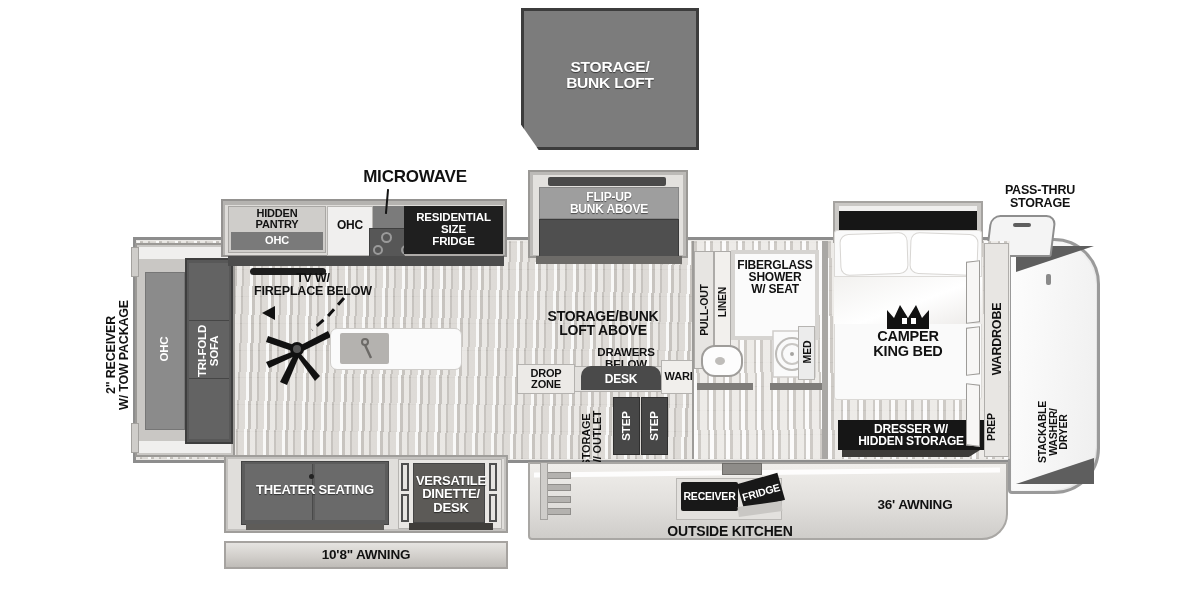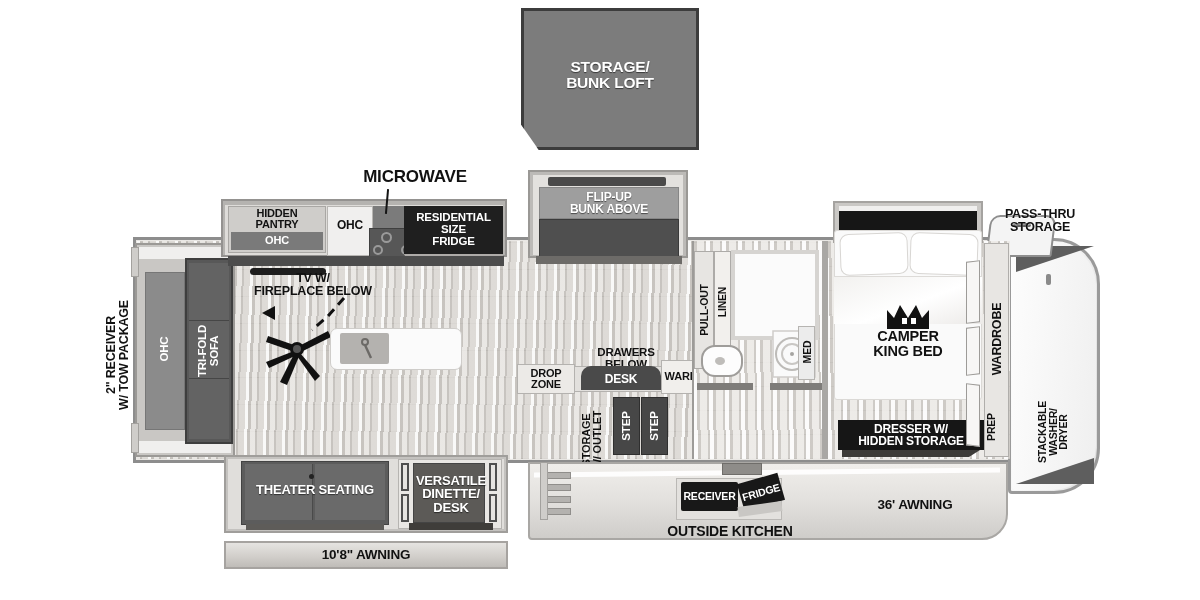--- a/index.html
+++ b/index.html
@@ -102,21 +102,21 @@
   <div class="abs" style="left:1016px;top:246px;width:78px;height:26px;background:#5e5e5e;
               clip-path:polygon(0 0,100% 0,0 100%);"></div>
   <div class="abs" style="left:1016px;top:458px;width:78px;height:26px;background:#5e5e5e;
               clip-path:polygon(0 100%,100% 100%,100% 0);"></div>
   <div class="abs" style="left:1046px;top:274px;width:5px;height:11px;background:#8a8a8a;border-radius:2px;"></div>
 
   <div class="abs" style="left:988px;top:215px;width:66px;height:42px;background:#f4f4f4;
               border:2px solid #8e8e8e;border-radius:10px 10px 2px 2px;
               transform:skewX(-7deg);"></div>
   <div class="abs" style="left:1013px;top:223px;width:18px;height:4px;background:#5e5e5e;border-radius:2px;"></div>
-  <div class="lbl shadow" style="left:975px;top:181px;width:130px;height:32px;font-size:12.5px;margin-top:24px;">PASS-THRU
+  <div class="lbl shadow" style="left:975px;top:181px;width:130px;height:32px;font-size:12.5px;">PASS-THRU
 STORAGE</div>
 
   <div class="abs" style="left:135px;top:243px;width:100px;height:214px;background:#c9c7c4;border:2px solid #9b9996;"></div>
   <div class="abs g-xlight" style="left:139px;top:247px;width:92px;height:12px;background:#f0efee;"></div>
   <div class="abs g-xlight" style="left:139px;top:441px;width:92px;height:12px;background:#f0efee;"></div>
 
   <div class="abs g-mid2" style="left:145px;top:272px;width:40px;height:158px;background:#8b8b8b;border:1px solid #767676;"></div>
   <div class="lbl white rot90" style="left:130px;top:340px;width:70px;height:18px;font-size:11.5px;">OHC</div>
 
   <div class="abs" style="left:185px;top:258px;width:48px;height:186px;background:#585858;border:2px solid #3e3e3e;"></div>
@@ -192,20 +192,22 @@
               border-top:7px solid transparent;border-bottom:7px solid transparent;"></div>
 
   <div class="abs" style="left:330px;top:328px;width:132px;height:42px;background:#fbfbfb;
               border:1px solid #cfcdca;border-radius:7px;"></div>
   <div class="abs" style="left:340px;top:333px;width:49px;height:31px;background:#b4b2af;border-radius:2px;"></div>
   <svg class="abs" style="left:356px;top:338px;width:22px;height:24px;" viewBox="0 0 22 24">
     <circle cx="9" cy="4" r="3" fill="none" stroke="#6c6a67" stroke-width="2"></circle>
     <path d="M9 7 L15 20" stroke="#6c6a67" stroke-width="2.4" fill="none"></path>
   </svg>
 
+  <div class="lbl" style="left:505px;top:305px;width:196px;height:36px;font-size:14px;">STORAGE/BUNK
+LOFT ABOVE</div>
   <div class="lbl" style="left:571px;top:346px;width:110px;height:26px;font-size:11.5px;">DRAWERS
 BELOW</div>
 
   <div class="abs" style="left:517px;top:366px;width:175px;height:26px;background:#e2e0dd;border:1px solid #b4b2af;"></div>
   <div class="abs g-dark" style="left:581px;top:366px;width:80px;height:24px;background:#4a4a4a;
               border-radius:10px 10px 0 0;"></div>
   <div class="lbl white" style="left:581px;top:368px;width:80px;height:22px;font-size:12px;">DESK</div>
   <div class="abs" style="left:517px;top:364px;width:58px;height:30px;background:#eceae7;border:1px solid #b4b2af;"></div>
   <div class="lbl" style="left:517px;top:364px;width:58px;height:30px;font-size:11px;">DROP
 ZONE</div>
@@ -221,20 +223,23 @@
 
   <div class="abs wood2" style="left:692px;top:241px;width:132px;height:218px;border-left:2px solid #9d9b98;"></div>
 
   <div class="abs" style="left:694px;top:251px;width:20px;height:118px;background:#e7e5e2;border:1px solid #adabA8;"></div>
   <div class="lbl rot90" style="left:672px;top:301px;width:64px;height:18px;font-size:10.5px;">PULL-OUT</div>
 
   <div class="abs" style="left:714px;top:251px;width:17px;height:100px;background:#f2f0ed;border:1px solid #adabA8;"></div>
   <div class="lbl rot90" style="left:692px;top:293px;width:60px;height:18px;font-size:10.5px;">LINEN</div>
 
   <div class="abs" style="left:731px;top:250px;width:88px;height:90px;background:#fbfbfb;border:4px solid #d6d4d1;"></div>
+  <div class="lbl" style="left:731px;top:252px;width:88px;height:50px;font-size:12px;">FIBERGLASS
+SHOWER
+W/ SEAT</div>
 
   <svg class="abs" style="left:700px;top:344px;width:44px;height:38px;" viewBox="0 0 44 38">
     <rect x="2" y="2" width="40" height="30" rx="13" ry="13" fill="#fdfdfd" stroke="#9f9d9a" stroke-width="2"></rect>
     <ellipse cx="20" cy="17" rx="5" ry="4" fill="#bfbdba"></ellipse>
   </svg>
   <div class="abs" style="left:697px;top:383px;width:56px;height:7px;background:#7e7c79;"></div>
 
   <svg class="abs" style="left:772px;top:330px;width:44px;height:50px;" viewBox="0 0 44 50">
     <rect x="1" y="1" width="42" height="46" fill="#fafafa" stroke="#cfcdca" stroke-width="1.5"></rect>
     <circle cx="20" cy="24" r="16" fill="none" stroke="#bdbbb8" stroke-width="2"></circle>

